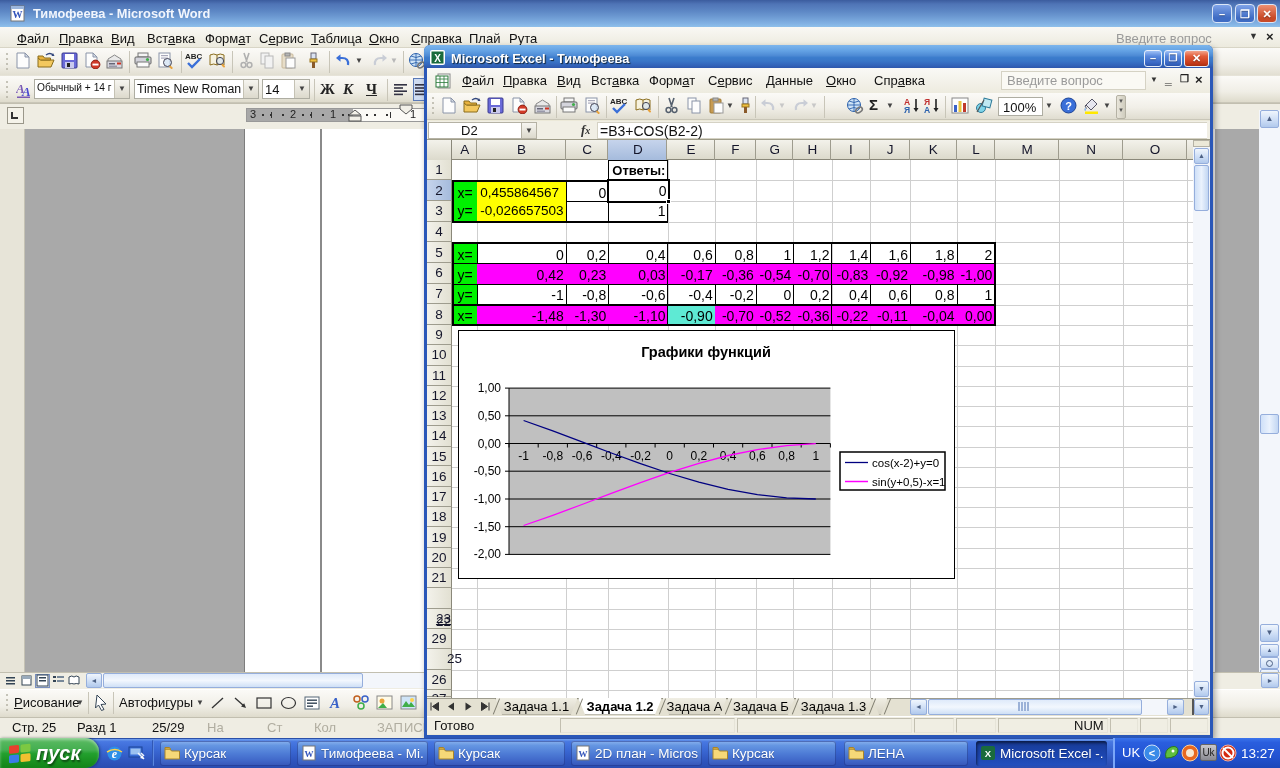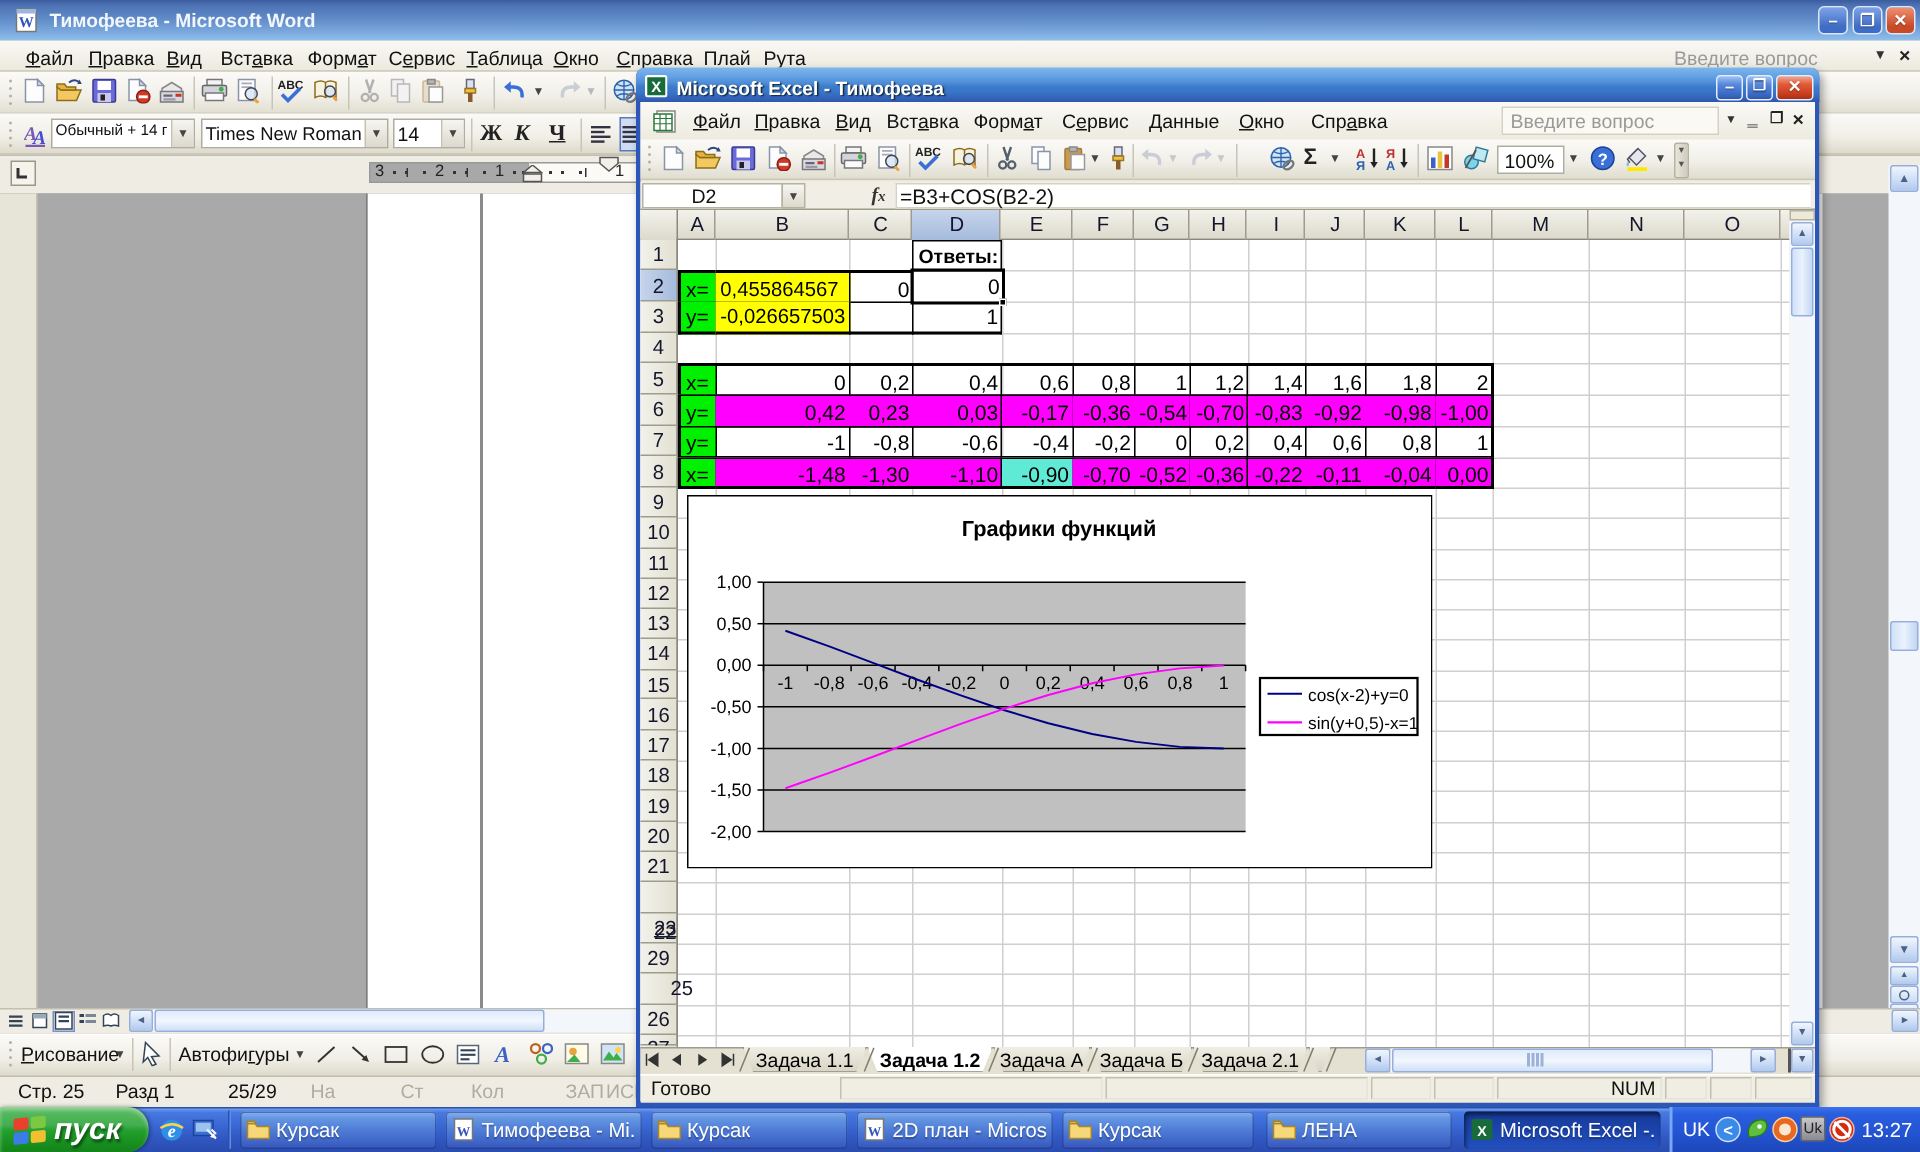--- a/index.html
+++ b/index.html
@@ -746,21 +746,21 @@
 <svg style="position:absolute;left:429px;top:701px" width="70" height="11" viewBox="0 0 70 11">
     <path d="M2 1.5 v8 M9.5 1.5 L3.5 5.5 L9.5 9.5 z" stroke="#333" fill="#333" stroke-width="1"></path>
     <path d="M25 1.5 L19 5.5 L25 9.5 z" fill="#333"></path>
     <path d="M36.5 1.5 L42.5 5.5 L36.5 9.5 z" fill="#333"></path>
     <path d="M60 1.5 v8 M52.5 1.5 L58.5 5.5 L52.5 9.5 z" stroke="#333" fill="#333" stroke-width="1"></path>
   </svg>
 <div style="position:absolute;left:495px;top:697.5px;width:83px;height:17px;background:linear-gradient(180deg,#f0eee4,#d8d5c6);border:1px solid #8a887a;border-top:none;clip-path:polygon(0 0,100% 0,calc(100% - 7px) 100%,7px 100%);z-index:3;text-align:center;font-size:13px;font-weight:normal;color:#000;padding-top:1px;">Задача 1.1</div>
 <div style="position:absolute;left:578px;top:697.5px;width:84px;height:17px;background:#fff;border:1px solid #8a887a;border-top:none;clip-path:polygon(0 0,100% 0,calc(100% - 7px) 100%,7px 100%);z-index:5;text-align:center;font-size:13px;font-weight:bold;color:#000;padding-top:1px;">Задача 1.2</div>
 <div style="position:absolute;left:662px;top:697.5px;width:65px;height:17px;background:linear-gradient(180deg,#f0eee4,#d8d5c6);border:1px solid #8a887a;border-top:none;clip-path:polygon(0 0,100% 0,calc(100% - 7px) 100%,7px 100%);z-index:3;text-align:center;font-size:13px;font-weight:normal;color:#000;padding-top:1px;">Задача А</div>
 <div style="position:absolute;left:727px;top:697.5px;width:68px;height:17px;background:linear-gradient(180deg,#f0eee4,#d8d5c6);border:1px solid #8a887a;border-top:none;clip-path:polygon(0 0,100% 0,calc(100% - 7px) 100%,7px 100%);z-index:3;text-align:center;font-size:13px;font-weight:normal;color:#000;padding-top:1px;">Задача Б</div>
-<div style="position:absolute;left:795px;top:697.5px;width:77px;height:17px;background:linear-gradient(180deg,#f0eee4,#d8d5c6);border:1px solid #8a887a;border-top:none;clip-path:polygon(0 0,100% 0,calc(100% - 7px) 100%,7px 100%);z-index:3;text-align:center;font-size:13px;font-weight:normal;color:#000;padding-top:1px;">Задача 2.1</div>
+<div style="position:absolute;left:795px;top:697.5px;width:77px;height:17px;background:linear-gradient(180deg,#f0eee4,#d8d5c6);border:1px solid #8a887a;border-top:none;clip-path:polygon(0 0,100% 0,calc(100% - 7px) 100%,7px 100%);z-index:3;text-align:center;font-size:13px;font-weight:normal;color:#000;padding-top:1px;">Задача 1.3</div>
 <div style="position:absolute;left:872px;top:697.5px;width:16px;height:17px;background:linear-gradient(180deg,#f0eee4,#d8d5c6);border:1px solid #8a887a;border-top:none;clip-path:polygon(0 0,100% 0,calc(100% - 7px) 100%,7px 100%);z-index:3;text-align:center;font-size:13px;font-weight:normal;color:#000;padding-top:1px;"></div>
 <div style="position:absolute;left:496px;top:698px;width:1.2px;height:16.5px;background:#7f7d6f;transform:rotate(22deg);z-index:6;"></div>
 <div style="position:absolute;left:578.5px;top:698px;width:1.2px;height:16.5px;background:#7f7d6f;transform:rotate(22deg);z-index:6;"></div>
 <div style="position:absolute;left:662px;top:698px;width:1.2px;height:16.5px;background:#7f7d6f;transform:rotate(22deg);z-index:6;"></div>
 <div style="position:absolute;left:727.5px;top:698px;width:1.2px;height:16.5px;background:#7f7d6f;transform:rotate(22deg);z-index:6;"></div>
 <div style="position:absolute;left:795px;top:698px;width:1.2px;height:16.5px;background:#7f7d6f;transform:rotate(22deg);z-index:6;"></div>
 <div style="position:absolute;left:871.5px;top:698px;width:1.2px;height:16.5px;background:#7f7d6f;transform:rotate(22deg);z-index:6;"></div>
 <div style="position:absolute;left:887px;top:698px;width:1.2px;height:16.5px;background:#7f7d6f;transform:rotate(22deg);z-index:6;"></div>
 <div style="position:absolute;left:910px;top:698.5px;width:17px;height:16px;background:linear-gradient(180deg,#f0f6fd,#cbdcf5 60%,#b1c9ec);border:1px solid #95aedc;border-radius:2px;color:#4d6185;font-size:7px;text-align:center;line-height:14px;font-weight:bold;">◄</div>
 <div style="position:absolute;left:927px;top:698.5px;width:240px;height:16px;background:#f3f6fb;"></div>

